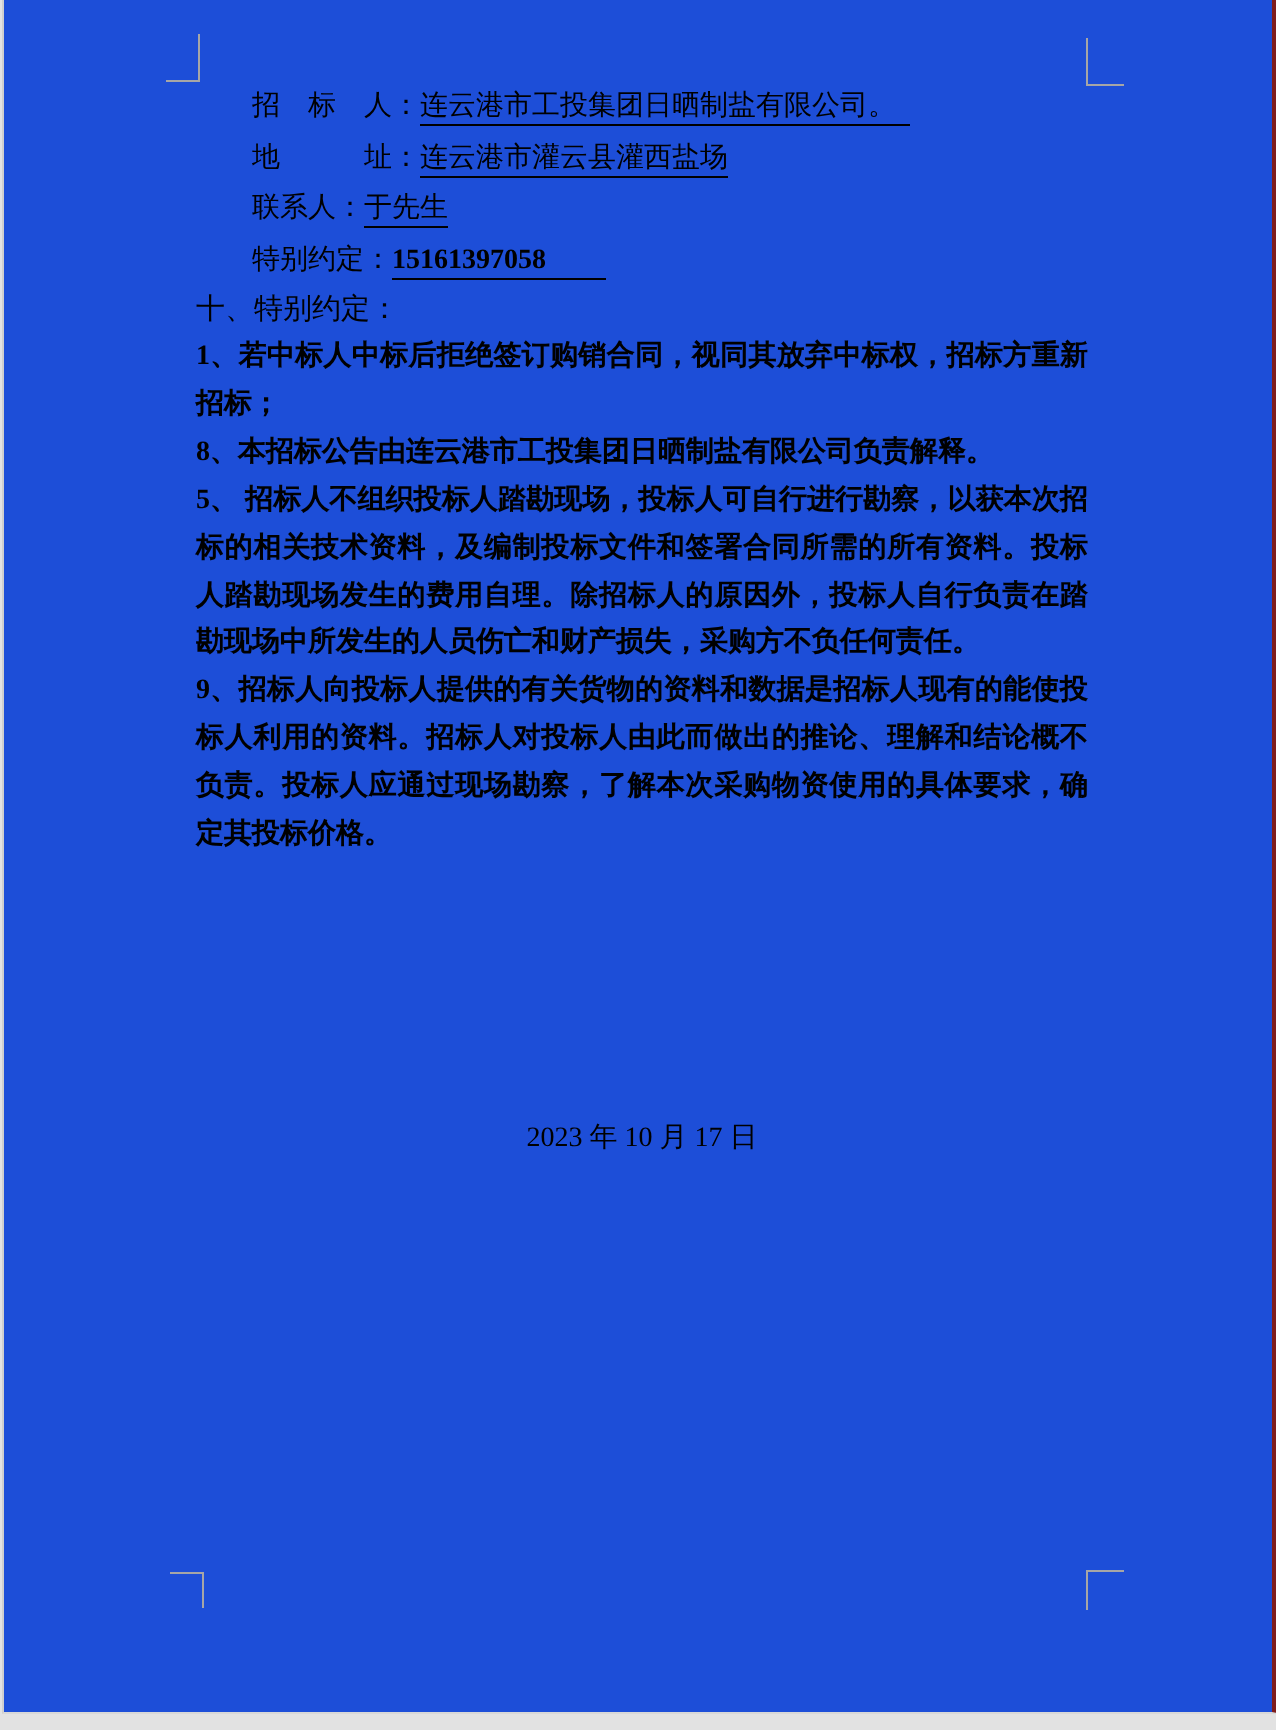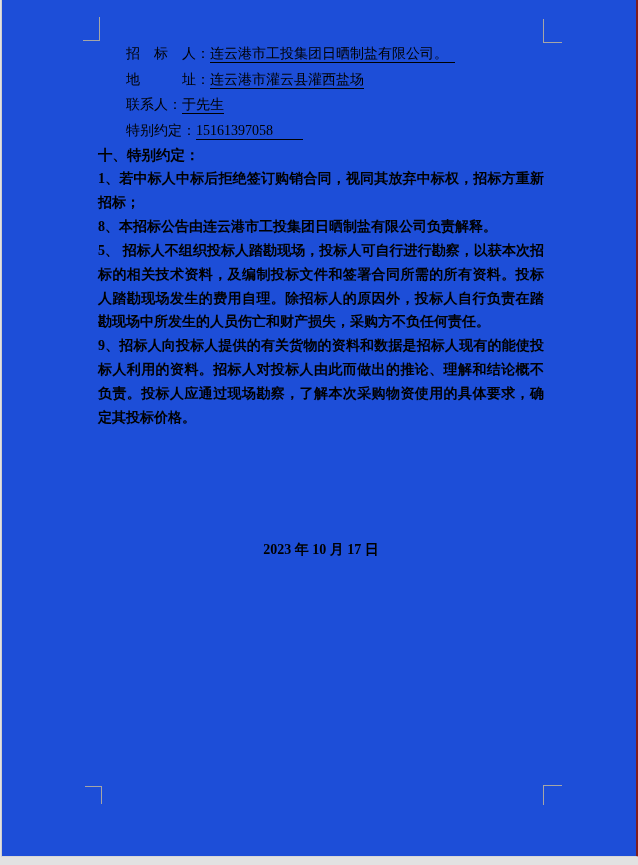--- a/index.html
+++ b/index.html
@@ -40,47 +40,46 @@
   .contact-row {
     height: 25.5px;
     line-height: 25.5px;
     padding-left: 28px;
     white-space: nowrap;
   }
   .label-spread3 { letter-spacing: 14px; margin-right: -14px; }
   .label-spread2 { letter-spacing: 42px; margin-right: -42px; }
   .u { border-bottom: 1px solid #000; padding-bottom: 1px; }
   .u-pad-sm { padding-right: 7px; }
-  .u-pad-lg { padding-right: 30px; }
+  .u-pad-lg { padding-right: 30px; font-weight: bold; }
   .phone-num { font-family: "Liberation Serif", "DejaVu Serif", serif; }
 
   .heading {
     height: 24px;
     line-height: 24px;
-    font-weight: 700;
+    font-weight: 400;
     font-family: "Liberation Sans", "DejaVu Sans", sans-serif;
     font-size: 14.5px;
   }
   .clauses { margin-top: 0; }
   .clause {
     line-height: 23.9px;
     text-align: justify;
     text-justify: inter-ideograph;
     word-break: break-all;
     font-weight: bold;
   }
   .doc-date {
     position: absolute;
     left: 96px;
-    top: 540px;
+    top: 560px;
     width: 446px;
     text-align: center;
     font-size: 14px;
     line-height: 20px;
-    font-weight: bold;
   }
 </style>
 </head>
 <body>
 
 <div class="page">
 
   <div class="mark mark-tl"></div>
   <div class="mark mark-tr"></div>
   <div class="mark mark-bl"></div>

